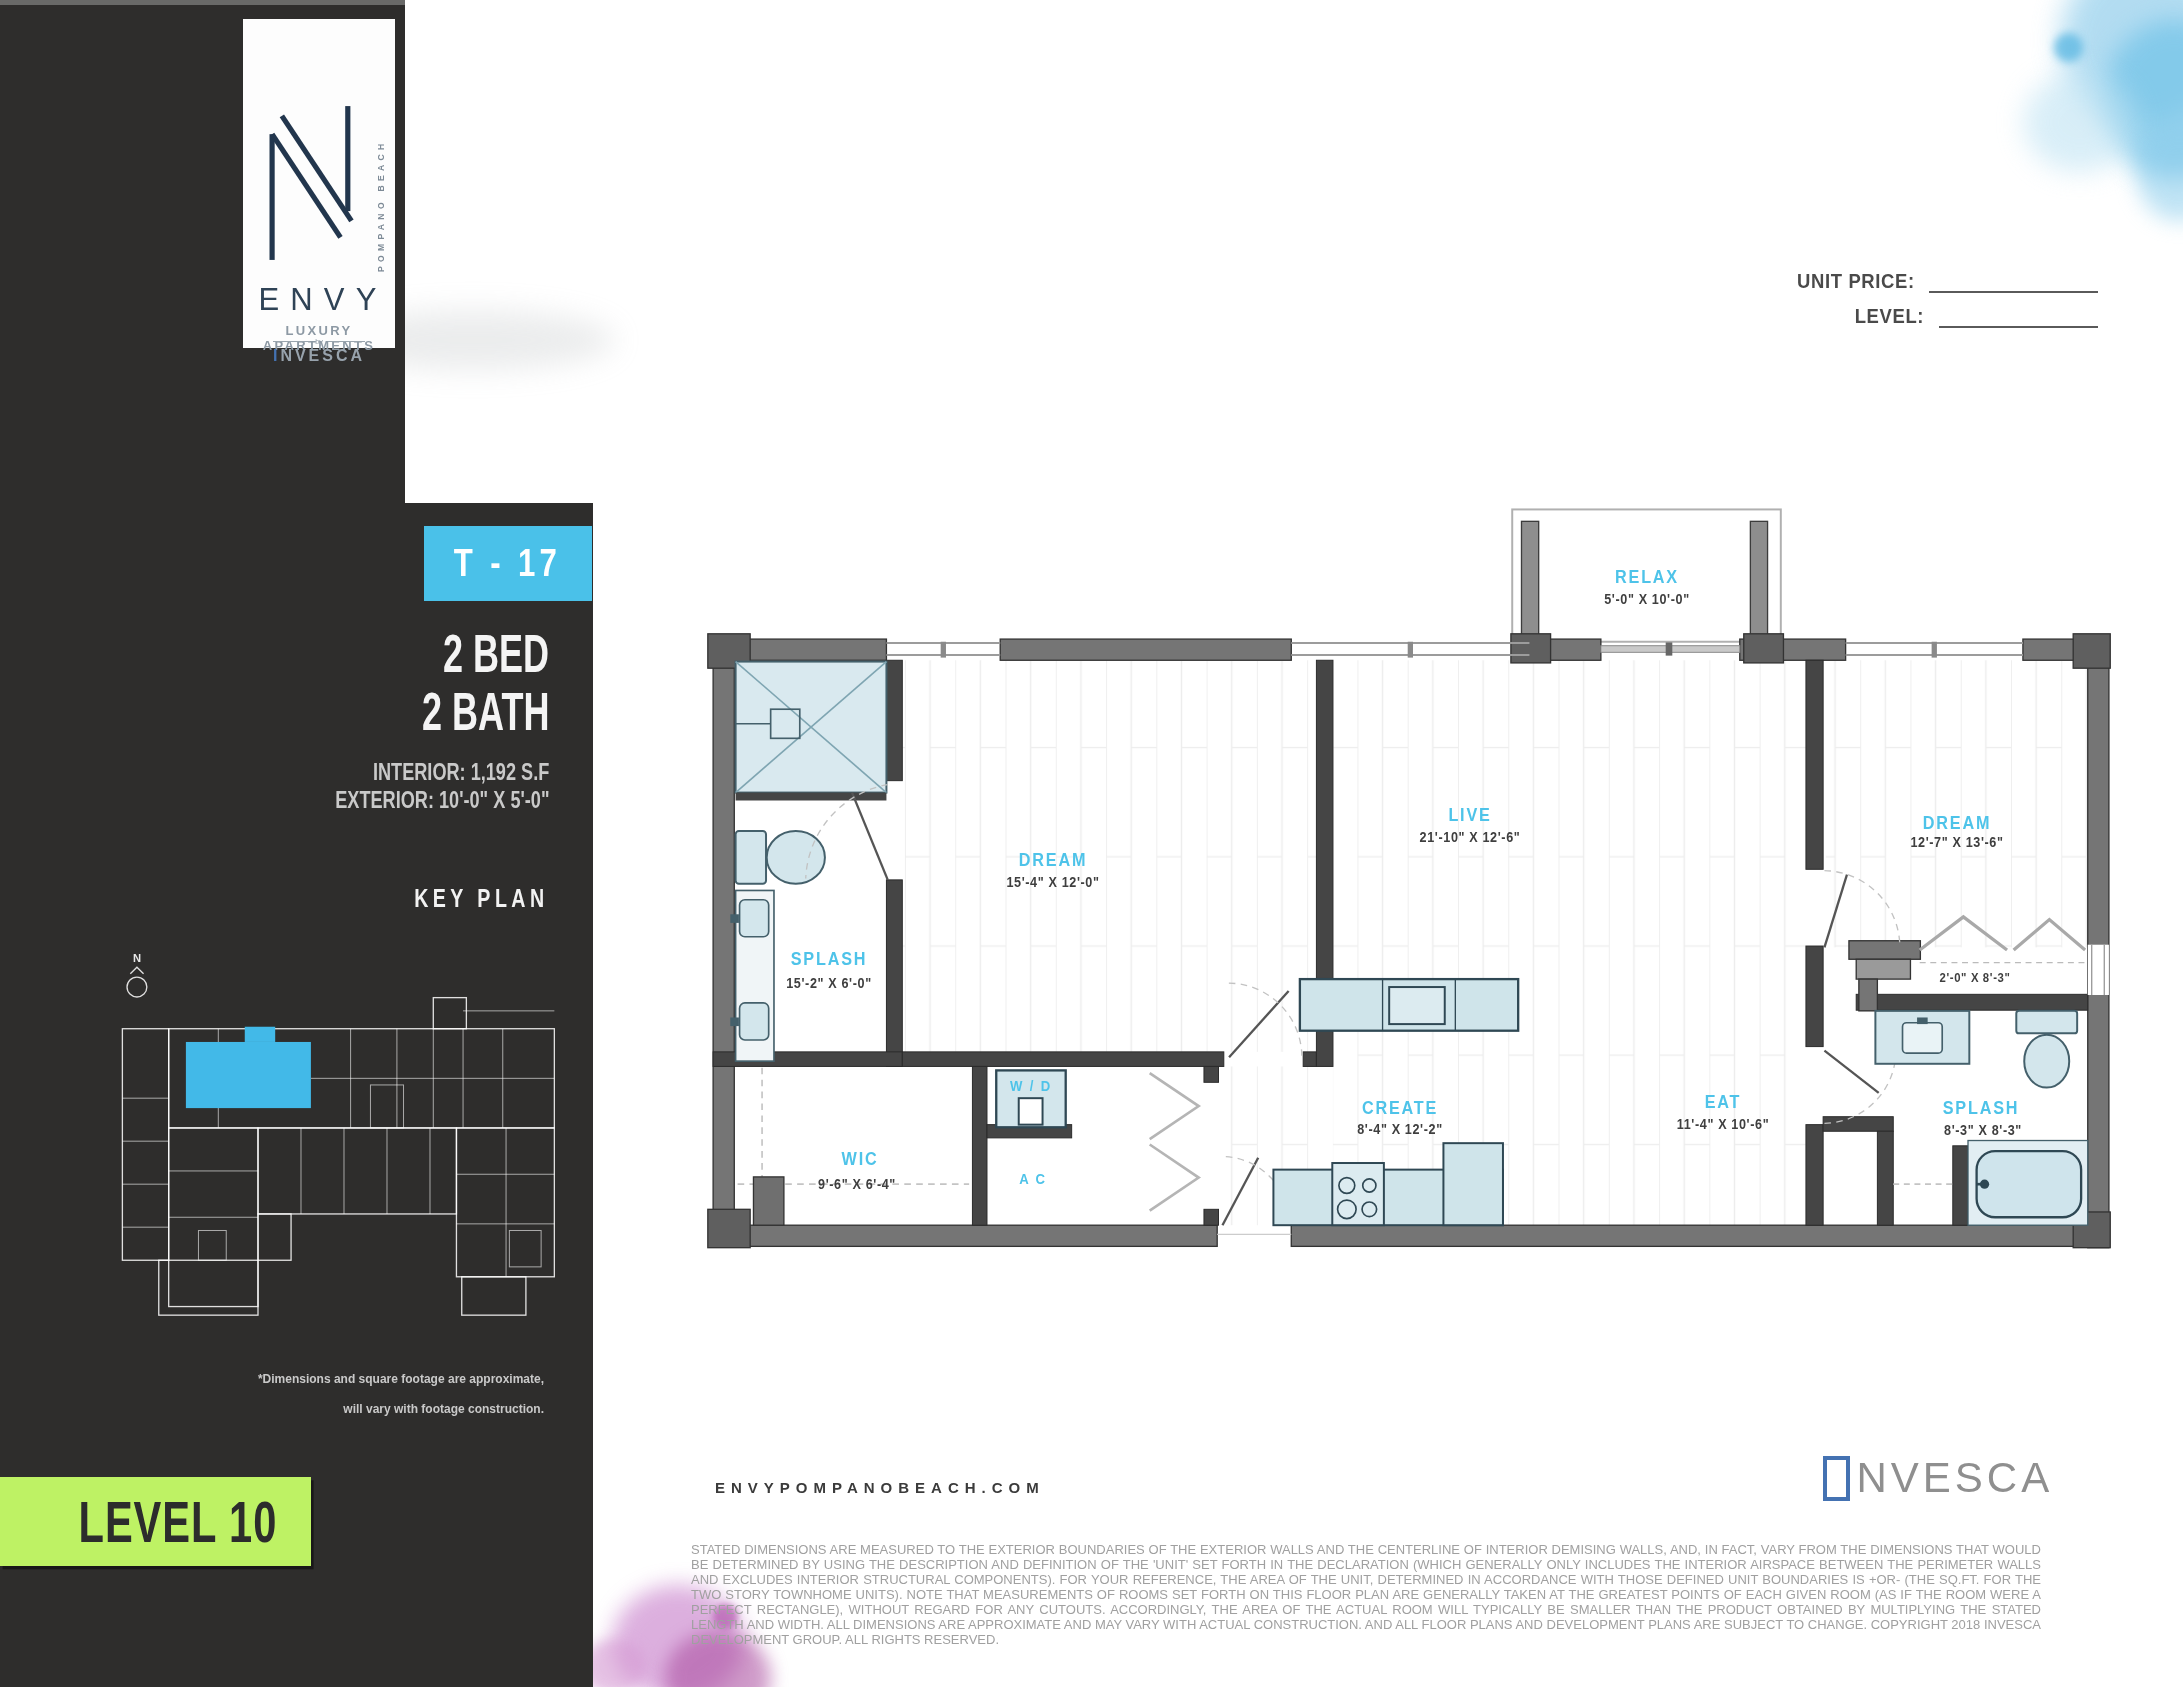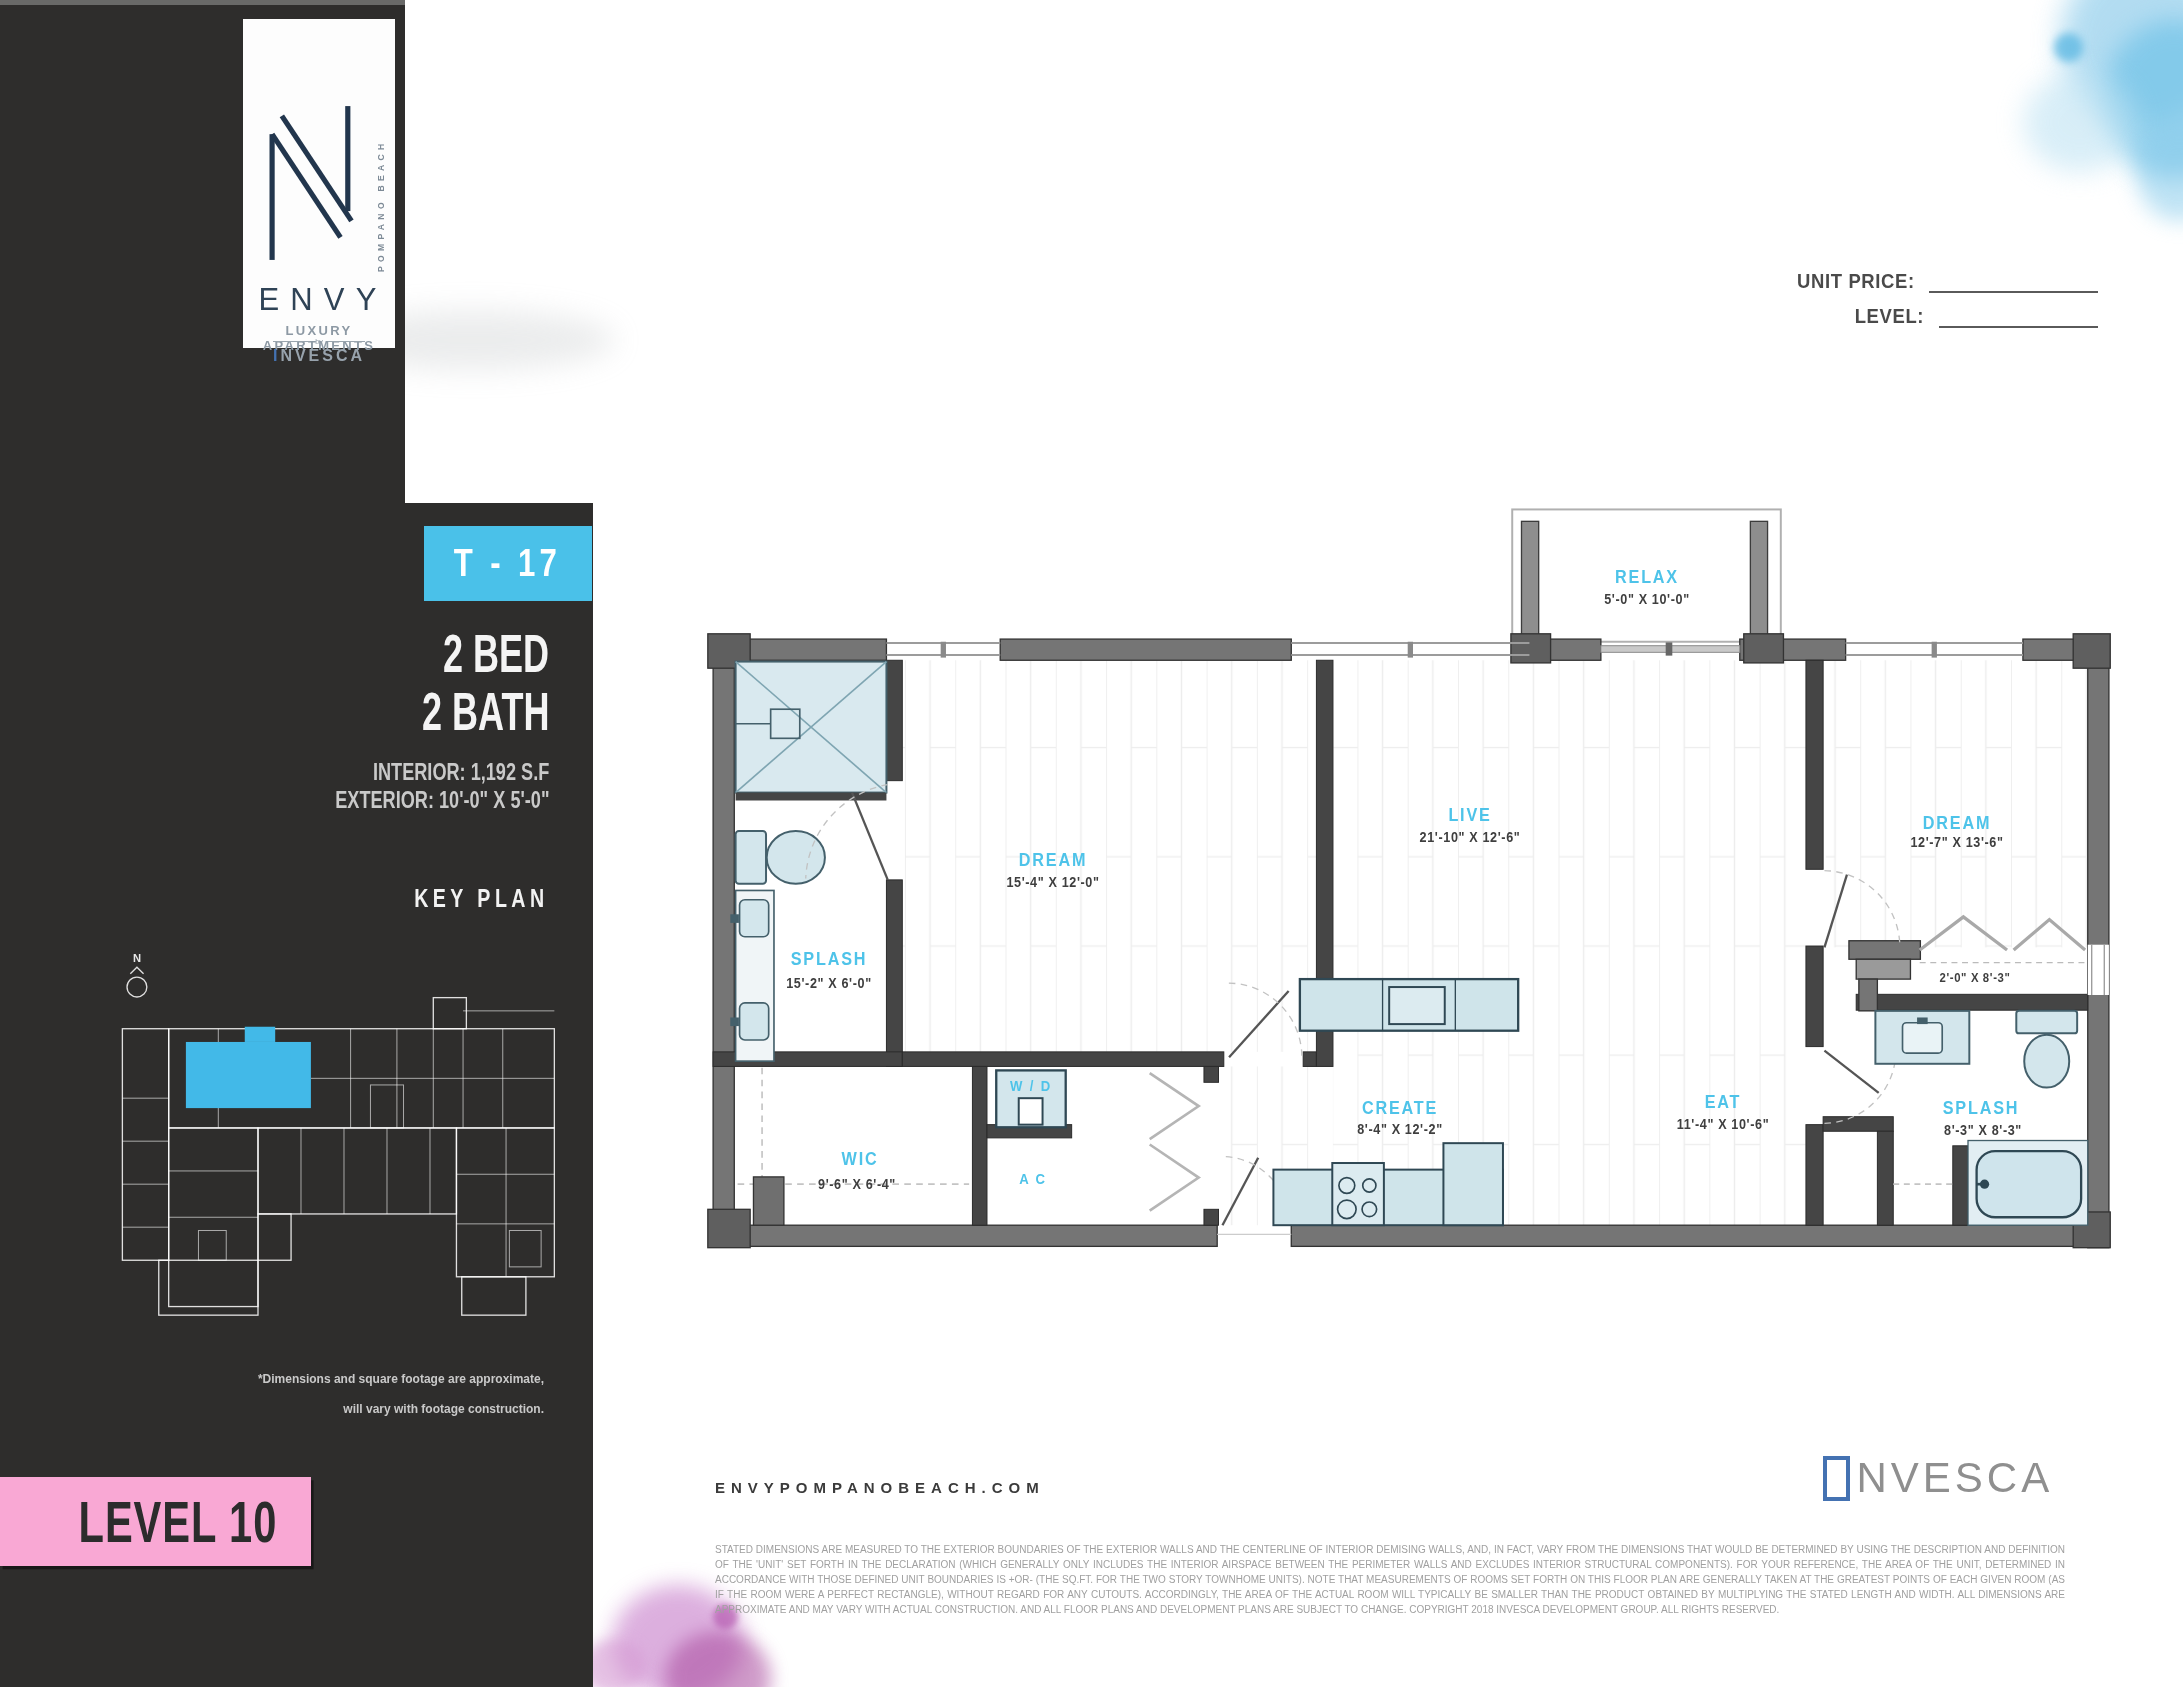--- a/index.html
+++ b/index.html
@@ -32,40 +32,40 @@
   .side-right{position:absolute;right:1634px;text-align:right;white-space:nowrap;}
   .cond{display:inline-block;transform:scaleX(.68);transform-origin:right center;white-space:nowrap;}
   .cond2{display:inline-block;transform:scaleX(.74);transform-origin:right center;white-space:nowrap;}
   .bedbath{color:#f4f4f4;font-size:53px;font-weight:bold;line-height:58px;}
   .intext{color:#c9c9c9;font-size:24.5px;font-weight:bold;line-height:31px;}
   .keyplan-title{color:#f2f2f2;font-size:26.5px;font-weight:bold;letter-spacing:6px;}
   .compass-n{position:absolute;left:137px;top:958px;transform:translate(-50%,-50%);
       color:#e8e8e8;font-size:11.2px;font-weight:bold;}
   .side-note{position:absolute;right:1639px;top:1364px;text-align:right;color:#c9c9c9;
       font-size:12px;font-weight:bold;line-height:30px;white-space:nowrap;}
-  .level-box{position:absolute;left:0;top:1477px;width:311px;height:89px;background:#f9a8d4;
+  .level-box{position:absolute;left:0;top:1477px;width:311px;height:89px;background:#bef264;
       box-shadow:2.6px 3.3px 0 rgba(0,0,0,.45);display:flex;align-items:center;justify-content:flex-end;
       padding-right:34px;box-sizing:border-box;}
   .level-box b{font-size:57px;color:#2c2c2c;letter-spacing:1.3px;transform:scaleX(.73);
       transform-origin:right center;white-space:nowrap;}
   
   .field-row{position:absolute;display:flex;align-items:flex-end;justify-content:flex-end;width:351px;left:1747px;}
   .field-label{font-size:20.5px;font-weight:bold;color:#4a4a4a;letter-spacing:0.7px;
       transform:scaleX(.9);transform-origin:right bottom;margin-right:14.6px;white-space:nowrap;}
   .field-line{border-bottom:2.6px solid #5a5a5a;height:24px;}
   
   .room-name{position:absolute;transform:translate(-50%,-50%) scaleX(.9);color:#4ec3e9;
       font-size:18px;font-weight:bold;letter-spacing:2px;white-space:nowrap;}
   .room-dims{position:absolute;transform:translate(-50%,-50%) scaleX(.9);color:#3f3f3f;
       font-size:14px;font-weight:bold;letter-spacing:0.7px;white-space:nowrap;}
   .room-name.small{font-size:14.6px;}
   
   .website{position:absolute;left:715px;top:1479px;font-size:15px;font-weight:bold;
       letter-spacing:6px;color:#3b3b3b;}
-  .legal{position:absolute;left:715px;top:1542px;width:1350px;font-size:10px;
+  .legal{position:absolute;left:691px;top:1542px;width:1350px;font-size:13px;
       line-height:15px;color:#a0a0a0;text-align:justify;}
   .inv-logo{position:absolute;left:1823px;top:1454px;display:flex;align-items:center;gap:7px;}
   .i-box{width:18.5px;height:37px;border:4px solid #4472b2;display:inline-block;}
   .i-box i{font-size:0;}
   .inv-logo .rest{font-size:42px;letter-spacing:4px;color:#8f8f8f;font-weight:normal;}
   svg.overlay{position:absolute;left:0;top:0;pointer-events:none;}
 </style>
 </head>
 <body>
 

